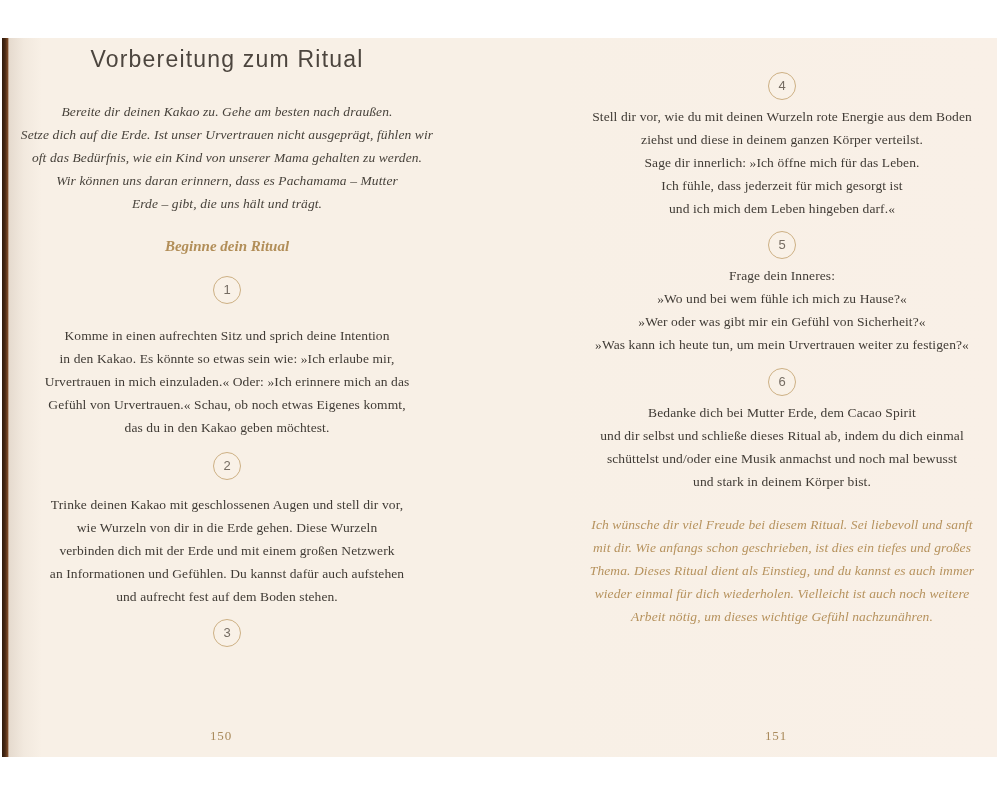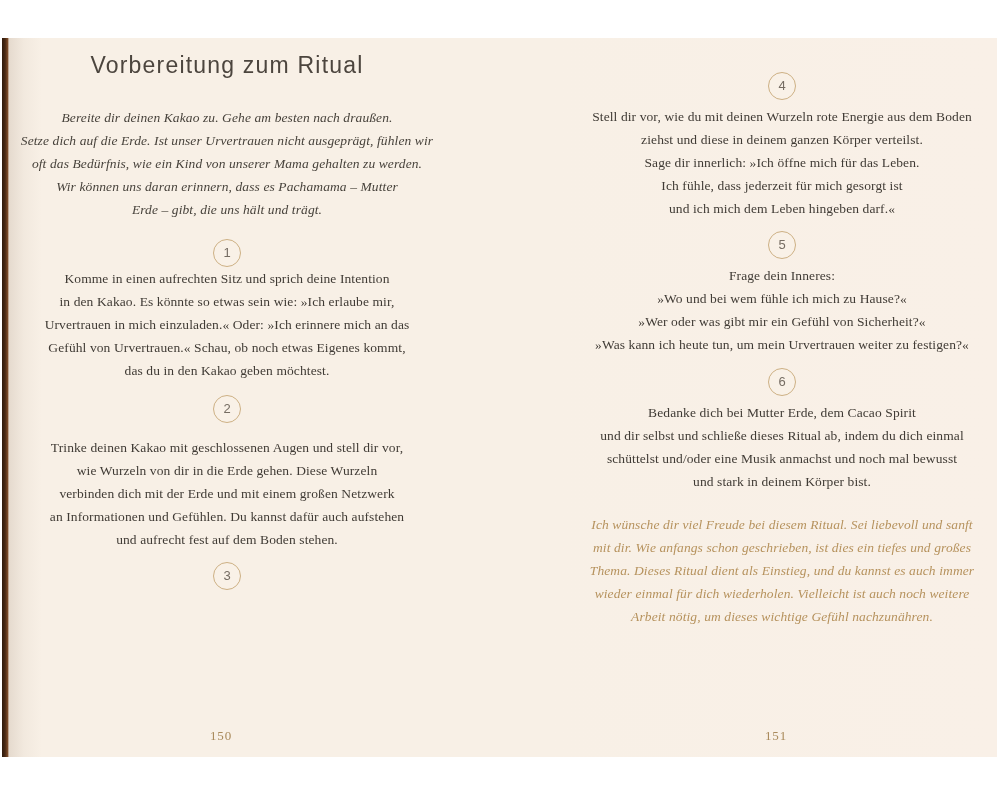--- a/index.html
+++ b/index.html
@@ -17,21 +17,21 @@
   }
 
   .spine-edge {
     position: absolute;
     left: 0; top: 0;
     width: 7px; height: 100%;
     background: linear-gradient(90deg, #2f1a0c 0%, #4a2a15 45%, #7a4a28 80%, rgba(122,74,40,0) 100%);
   }
 
   .col { position: absolute; top: 0; height: 100%; text-align: center; }
-  .col.left  { left: 0;   width: 450px; padding-top: 12px; }
+  .col.left  { left: 0;   width: 450px; padding-top: 6px; }
   .col.right { left: 550px; width: 460px; padding-top: 34px; }
 
   .title {
     font-family: "Liberation Sans", sans-serif;
     font-weight: 300;
     font-size: 23px;
     letter-spacing: 1.2px;
     color: #4c453e;
     line-height: 30px;
     white-space: pre;
@@ -90,25 +90,26 @@
 
   <div class="col left">
     <h1 class="title">Vorbereitung zum Ritual</h1>
 
     <p class="page-text intro" style="margin-top:26px">Bereite dir deinen Kakao zu. Gehe am besten nach draußen.
 Setze dich auf die Erde. Ist unser Urvertrauen nicht ausgeprägt, fühlen wir
 oft das Bedürfnis, wie ein Kind von unserer Mama gehalten zu werden.
 Wir können uns daran erinnern, dass es Pachamama – Mutter
 Erde – gibt, die uns hält und trägt.</p>
 
+    <p class="heading" style="margin-top:20px">Beginne dein Ritual</p>
 
     <div class="circle" style="margin-top:18px">
       <span>1</span>
     </div>
-    <p class="page-text" style="margin-top:0">Komme in einen aufrechten Sitz und sprich deine Intention
+    <p class="page-text" style="margin-top:20px">Komme in einen aufrechten Sitz und sprich deine Intention
 in den Kakao. Es könnte so etwas sein wie: »Ich erlaube mir,
 Urvertrauen in mich einzuladen.« Oder: »Ich erinnere mich an das
 Gefühl von Urvertrauen.« Schau, ob noch etwas Eigenes kommt,
 das du in den Kakao geben möchtest.</p>
 
     <div class="circle" style="margin-top:13px">
       <span>2</span>
     </div>
     <p class="page-text" style="margin-top:13px">Trinke deinen Kakao mit geschlossenen Augen und stell dir vor,
 wie Wurzeln von dir in die Erde gehen. Diese Wurzeln

